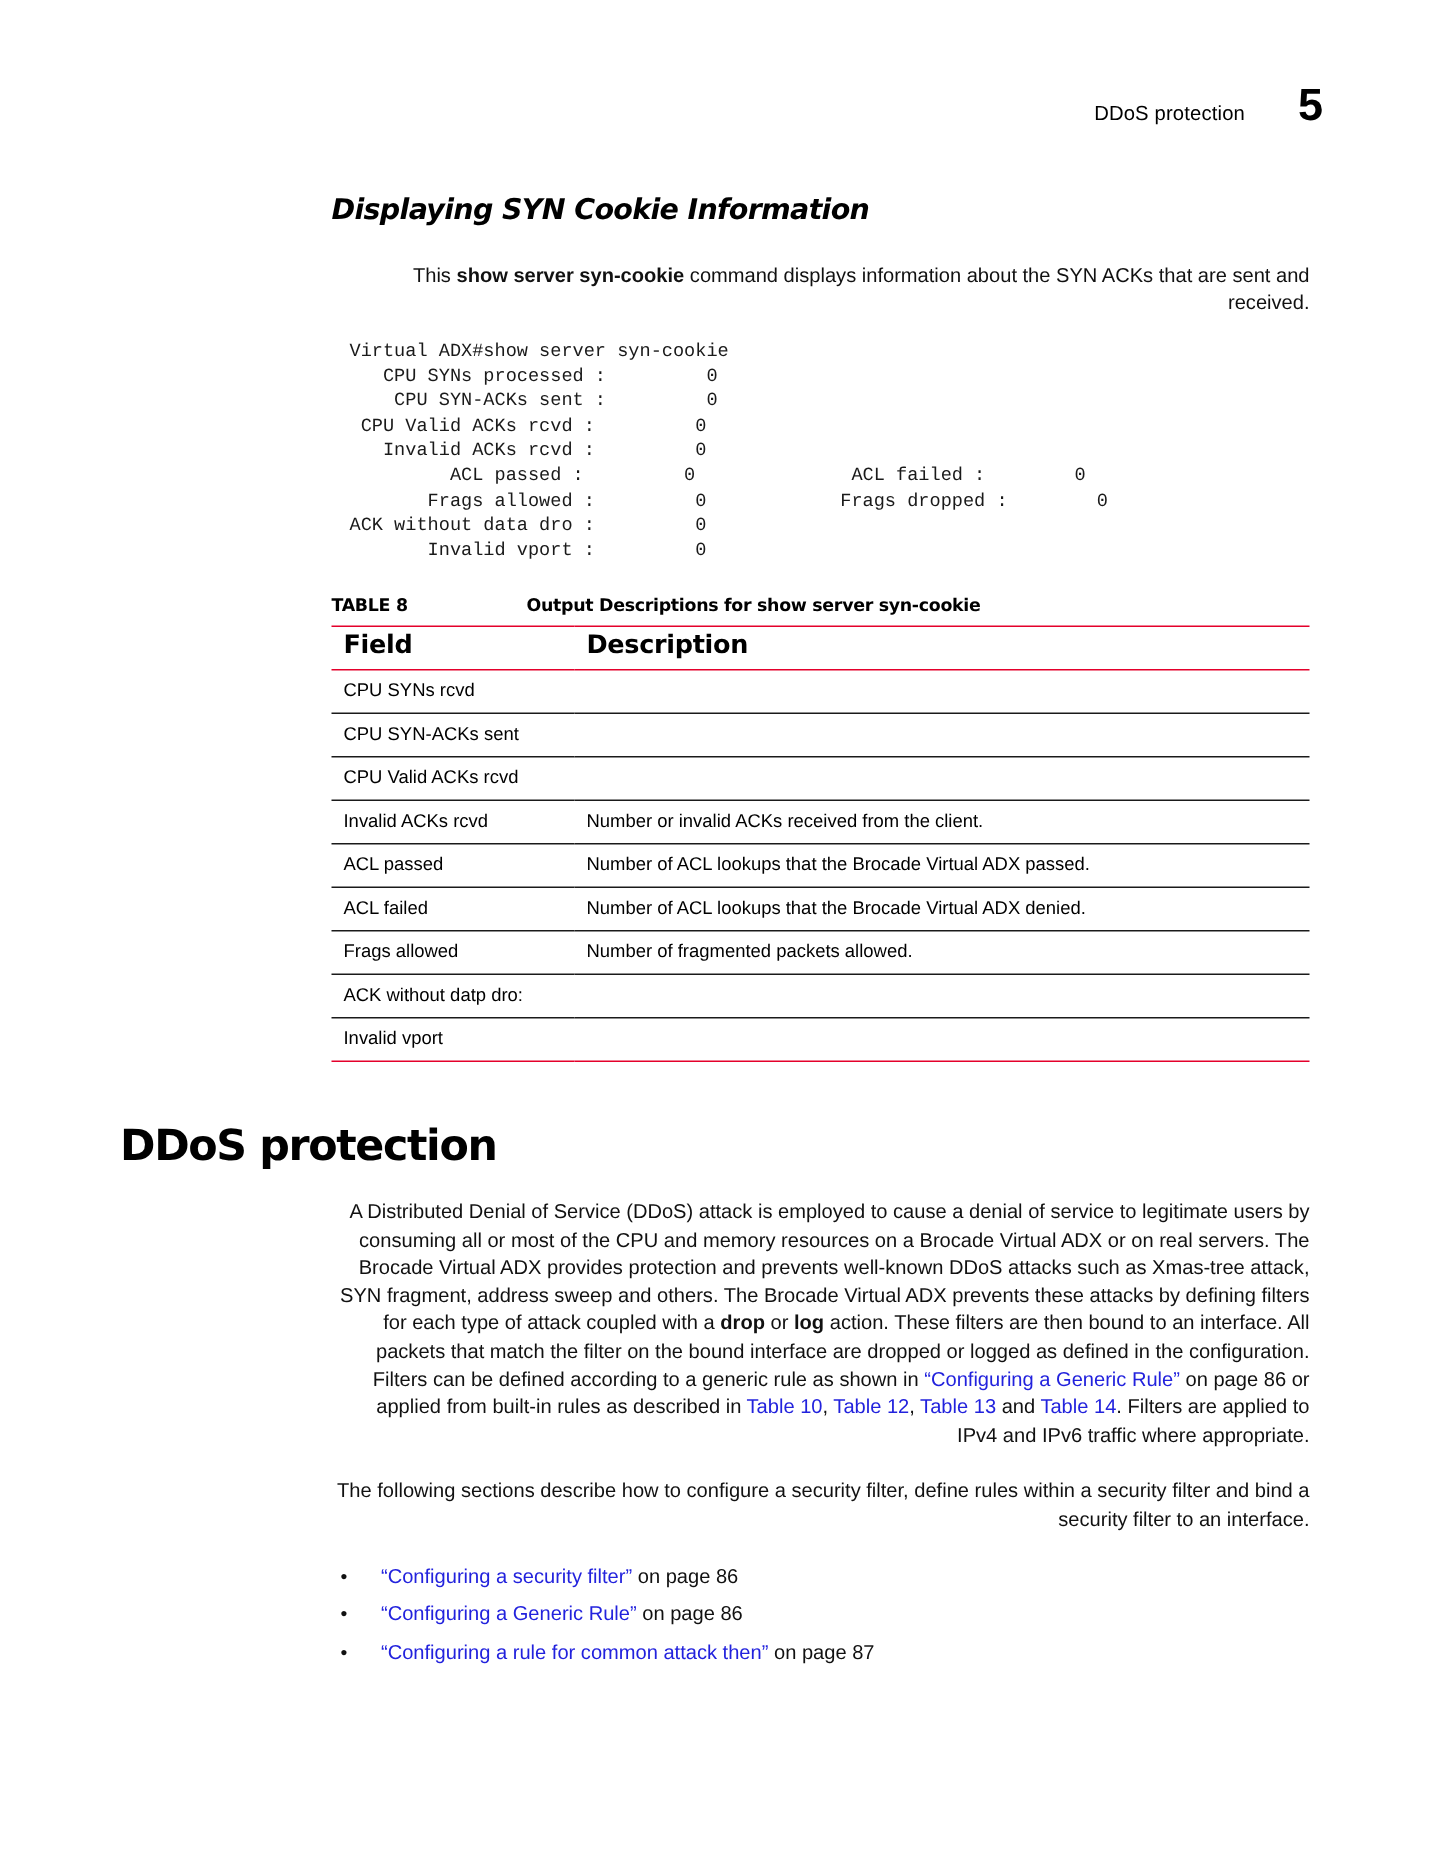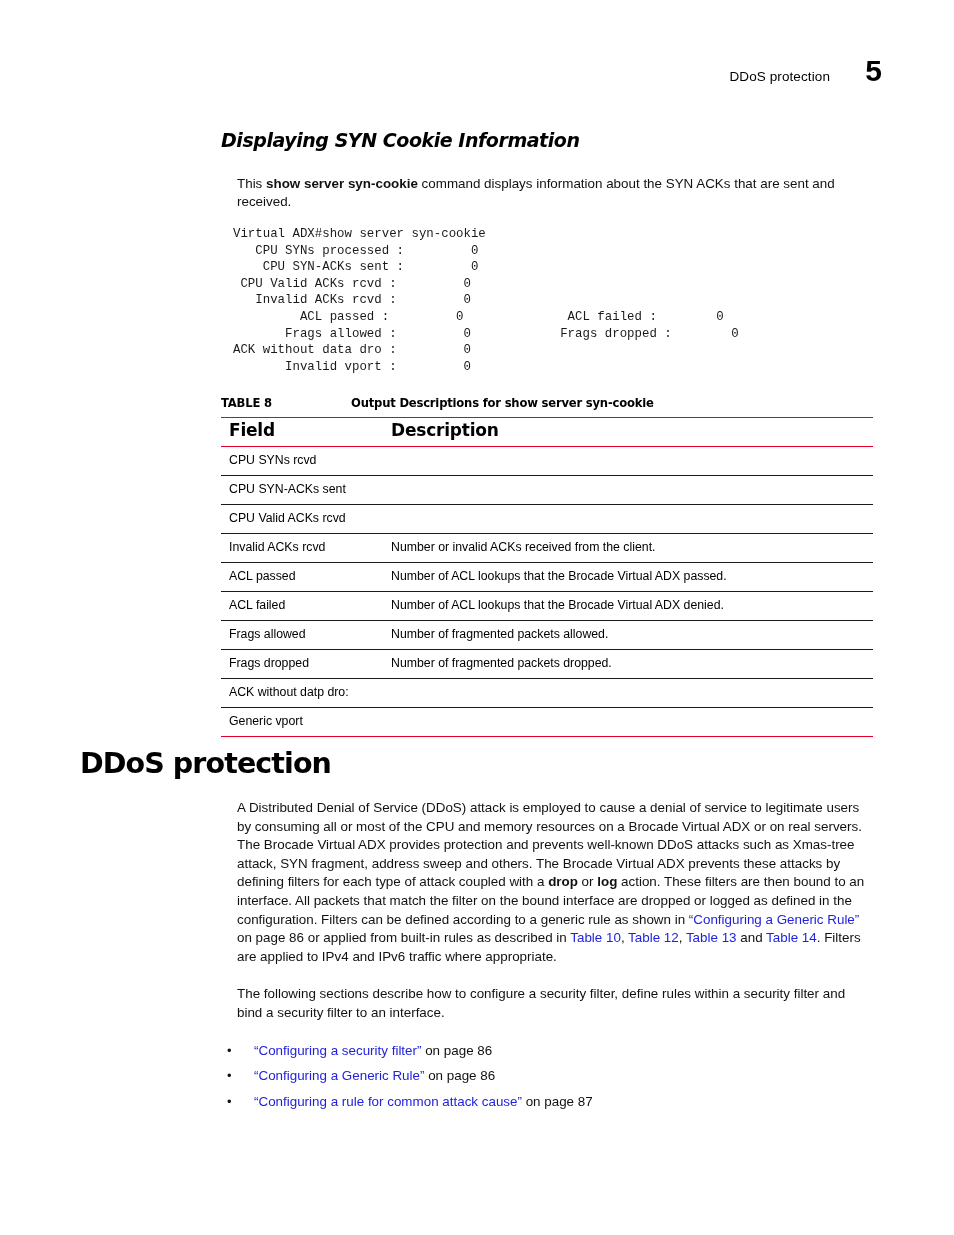--- a/index.html
+++ b/index.html
@@ -61,22 +61,23 @@
     font-size: 19px;
     letter-spacing: -0.45px;
     margin: 0 0 24px 0;
     line-height: 1.1;
     color: #000;
   }
 
   p.body-text {
     font-size: 13.4px;
     line-height: 18.6px;
-    margin: 0 0 14px 16px;
+    margin: 0 0 14px 0;
     color: #111;
+    text-align: right;
   }
   p.body-text b { font-weight: bold; }
 
   
   pre.cli {
     font-family: "Liberation Mono", "DejaVu Sans Mono", monospace;
     font-size: 12.4px;
     line-height: 16.6px;
     margin: 14px 0 0 12px;
     white-space: pre;
@@ -258,45 +259,41 @@
           </tr>
           <tr>
             <td>ACL failed</td>
             <td>Number of ACL lookups that the Brocade Virtual ADX denied.</td>
           </tr>
           <tr>
             <td>Frags allowed</td>
             <td>Number of fragmented packets allowed.</td>
           </tr>
           <tr>
-            <td>Frags dropped</td>
-            <td>Number of fragmented packets dropped.</td>
-          </tr>
-          <tr>
             <td>ACK without datp dro:</td>
             <td></td>
           </tr>
           <tr>
-            <td>Generic vport</td>
+            <td>Invalid vport</td>
             <td></td>
           </tr>
         </tbody>
     </table>
 
   </div>
 
   <h1 class="chapter-head">DDoS protection</h1>
 
   <div class="content-lower">
 
     <p class="body-text"><span>A Distributed Denial of Service (DDoS) attack is employed to cause a denial of service to legitimate users by consuming all or most of the CPU and memory resources on a Brocade Virtual ADX or on real servers. The Brocade Virtual ADX provides protection and prevents well-known DDoS attacks such as Xmas-tree attack, SYN fragment, address sweep and others. The Brocade Virtual ADX prevents these attacks by defining filters for each type of attack coupled with a </span><b>drop</b><span> or </span><b>log</b><span> action. These filters are then bound to an interface. All packets that match the filter on the bound interface are dropped or logged as defined in the configuration. Filters can be defined according to a generic rule as shown in </span><a class="xref" href="#">“Configuring a Generic Rule”</a><span> on page 86 or applied from built-in rules as described in </span><a class="xref" href="#">Table 10</a><span>, </span><a class="xref" href="#">Table 12</a><span>, </span><a class="xref" href="#">Table 13</a><span> and </span><a class="xref" href="#">Table 14</a><span>. Filters are applied to IPv4 and IPv6 traffic where appropriate.</span></p>
 
     <p class="body-text">The following sections describe how to configure a security filter, define rules within a security filter and bind a security filter to an interface.</p>
 
     <ul class="bullets" id="bullet-list">
         <li><span class="bullet-dot">•</span><a class="xref" href="#">“Configuring a security filter”</a><span> on page 86</span></li>
         <li><span class="bullet-dot">•</span><a class="xref" href="#">“Configuring a Generic Rule”</a><span> on page 86</span></li>
-        <li><span class="bullet-dot">•</span><a class="xref" href="#">“Configuring a rule for common attack cause”</a><span> on page 87</span></li>
+        <li><span class="bullet-dot">•</span><a class="xref" href="#">“Configuring a rule for common attack then”</a><span> on page 87</span></li>
       </ul>
 
   </div>
 
 </div>
 
 </body></html>

